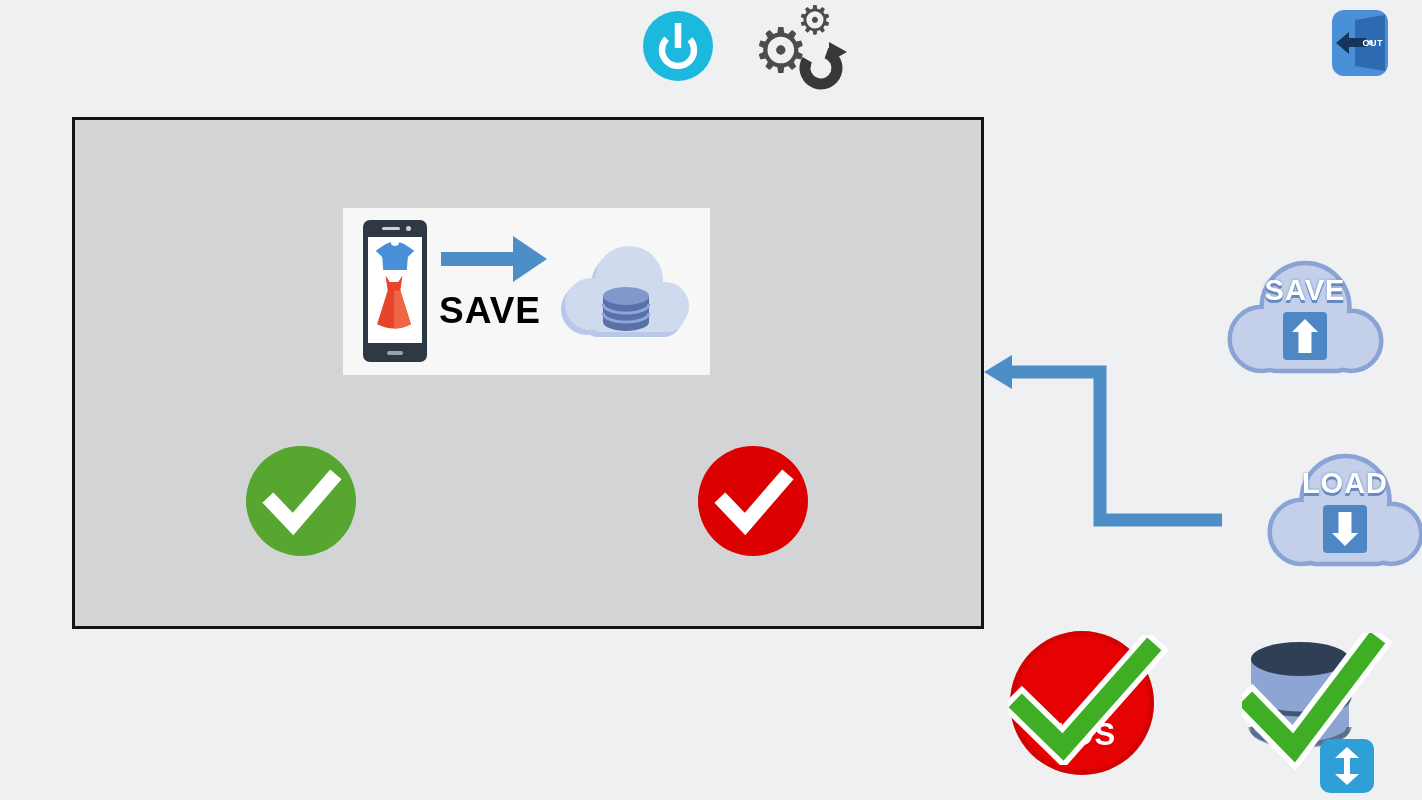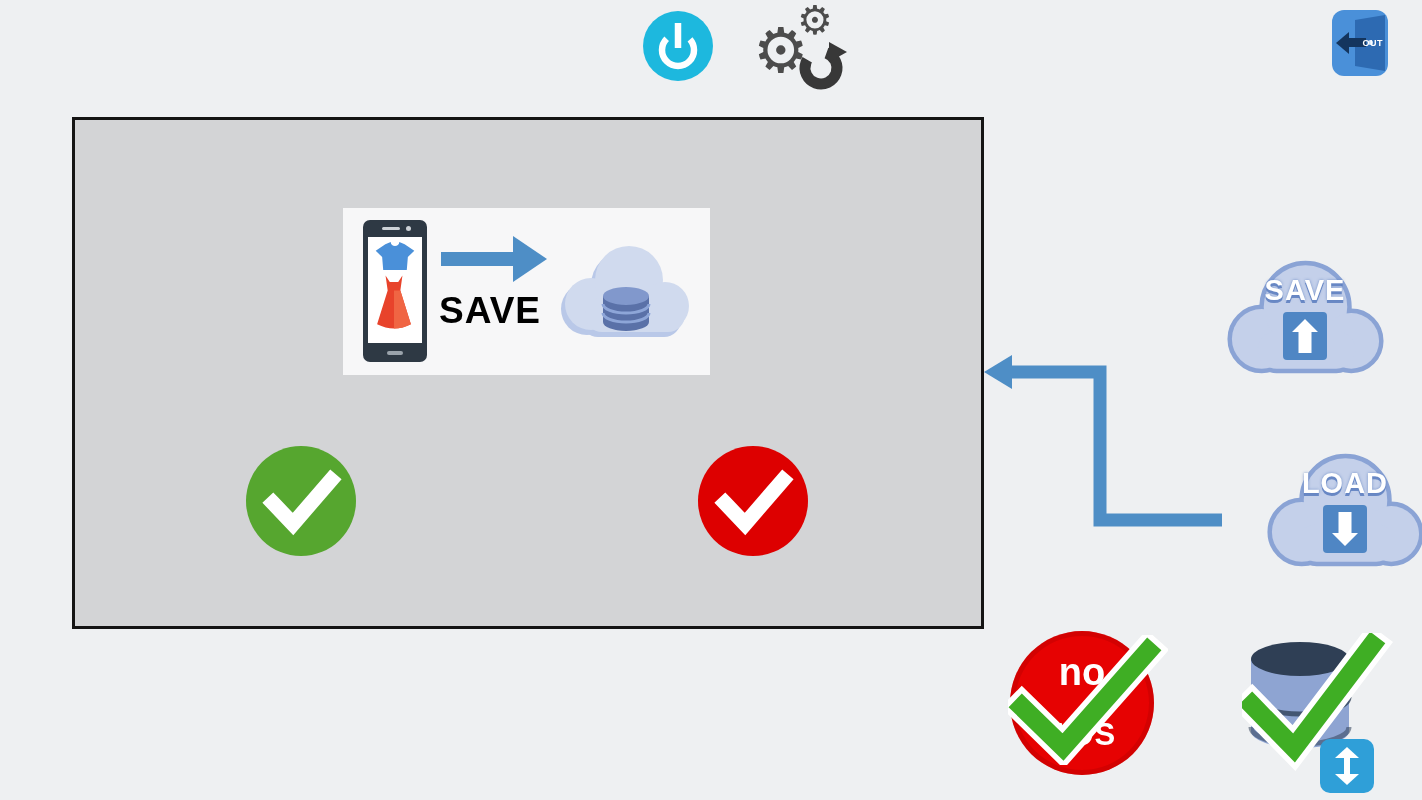--- a/index.html
+++ b/index.html
@@ -197,21 +197,20 @@
       <span class="arrow-box">
         <svg viewBox="0 0 26 34" width="26" height="34">
           <polygon points="6.5,0 19.5,0 19.5,21 26,21 13,34 0,21 6.5,21" fill="#ffffff"></polygon>
         </svg>
       </span>
     </span>
   </button>
 
   <button class="abs noads-btn" style="left:1008px;top:629px;">
     <span class="noads-circle"></span>
-    <span class="noads-line1">no</span>
     <span class="noads-line2">ADS</span>
     <svg class="abs" style="left:0;top:6px;" viewBox="0 0 160 130" width="160" height="130">
       <polyline points="14,72 55,112 140,16" fill="none" stroke="#ffffff" stroke-width="30" stroke-linecap="square" stroke-linejoin="miter"></polyline>
       <polyline points="14,72 55,112 140,16" fill="none" stroke="#3fae24" stroke-width="19" stroke-linecap="square" stroke-linejoin="miter"></polyline>
     </svg>
   </button>
 
   <button class="abs" style="left:1242px;top:633px;width:158px;height:166px;">
     <svg class="abs" style="left:6px;top:6px;" viewBox="0 0 104 130" width="104" height="130">
       <path d="M3 20 v72 a49 17 0 0 0 98 0 v-72" fill="#8ea4d2"></path>

